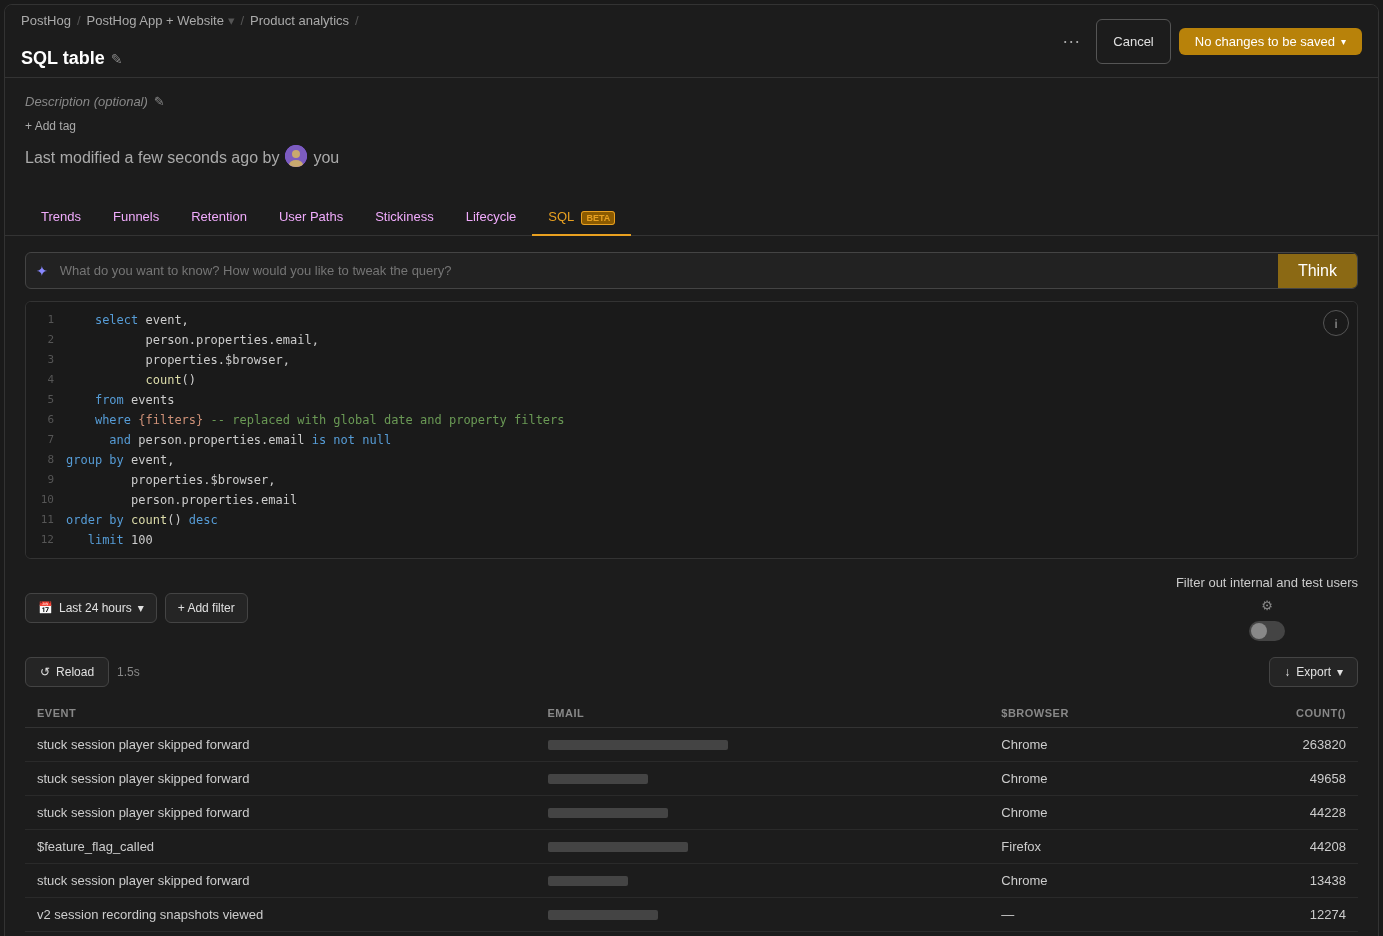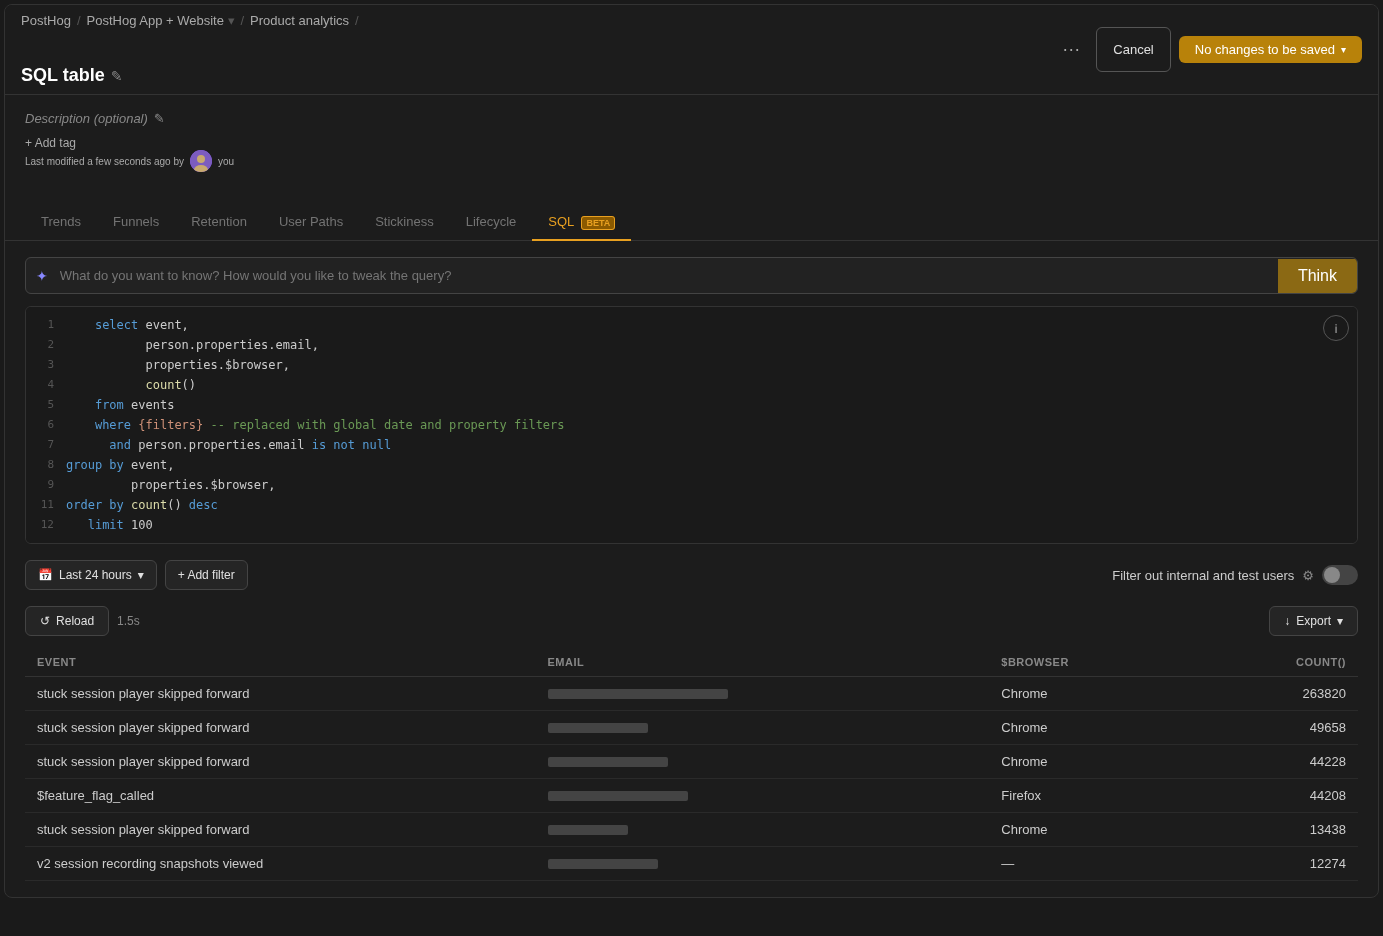--- a/index.html
+++ b/index.html
@@ -26,21 +26,21 @@
       background: #1c1c1c;
       border-bottom: 1px solid #333;
       padding: 8px 16px;
       display: flex;
       align-items: center;
     }
 
     .header-left {
       display: flex;
       align-items: center;
-      gap: 17px;
+      gap: 0;
       flex: 1;
       flex-wrap: wrap;
     }
 
     .breadcrumb-item {
       color: #aaa;
       font-size: 13px;
       cursor: pointer;
     }
     .breadcrumb-sep { color: #555; margin: 0 4px; }
@@ -109,38 +109,39 @@
     .description-row {
       display: flex;
       align-items: center;
       gap: 6px;
       color: #888;
       margin-bottom: 10px;
     }
     .description-edit-icon { cursor: pointer; color: #888; }
 
     .add-tag-row {
+      margin-bottom: 12px;
     }
     .add-tag-btn {
       background: none;
       border: none;
       color: #aaa;
       cursor: pointer;
       font-size: 12px;
       display: flex;
       align-items: center;
       gap: 4px;
     }
 
     .modified-row {
       display: flex;
-      align-items: center;
+      align-items: flex-end;
       gap: 6px;
       color: #aaa;
-      font-size: 10px;
+      font-size: 16px;
       margin-bottom: 16px;
     }
     .avatar {
       width: 22px;
       height: 22px;
       border-radius: 50%;
       background: #8b5cf6;
       display: flex;
       align-items: center;
       justify-content: center;
@@ -153,21 +154,21 @@
     .tabs-row {
       display: flex;
       align-items: center;
       gap: 0;
       border-bottom: 1px solid #333;
       margin-bottom: 0;
       padding: 0 20px;
     }
     .tab {
       padding: 10px 16px;
-      color: #737373;
+      color: #f0abfc;
       cursor: pointer;
       font-size: 13px;
       border-bottom: 2px solid transparent;
       margin-bottom: -1px;
     }
     .tab.active {
       color: #e8a020;
       border-bottom: 2px solid #e8a020;
     }
     .tab-badge {
@@ -325,20 +326,21 @@
       display: flex;
       align-items: center;
       gap: 6px;
     }
     .filter-internal-row {
       display: flex;
       align-items: center;
       gap: 8px;
       color: #ccc;
       font-size: 13px;
+      flex-direction: column;
     }
     .gear-icon { color: #888; cursor: pointer; }
     .toggle {
       width: 36px;
       height: 20px;
       background: #444;
       border-radius: 10px;
       cursor: pointer;
       position: relative;
       transition: background 0.2s;
@@ -553,20 +555,24 @@
             <span class="line-num">7</span>
             <span class="line-code">      <span class="kw-blue">and</span> person.properties.email <span class="kw-blue">is not null</span></span>
           </div>
           <div class="code-line">
             <span class="line-num">8</span>
             <span class="line-code"><span class="kw-blue">group by</span> event,</span>
           </div>
           <div class="code-line">
             <span class="line-num">9</span>
             <span class="line-code">         properties.$browser,</span>
+          </div>
+          <div class="code-line">
+            <span class="line-num">10</span>
+            <span class="line-code">         person.properties.email</span>
           </div>
           <div class="code-line">
             <span class="line-num">11</span>
             <span class="line-code"><span class="kw-blue">order by</span> <span class="kw-yellow">count</span>() <span class="kw-blue">desc</span></span>
           </div>
           <div class="code-line">
             <span class="line-num">12</span>
             <span class="line-code">   <span class="kw-blue">limit</span> 100</span>
           </div>
 

